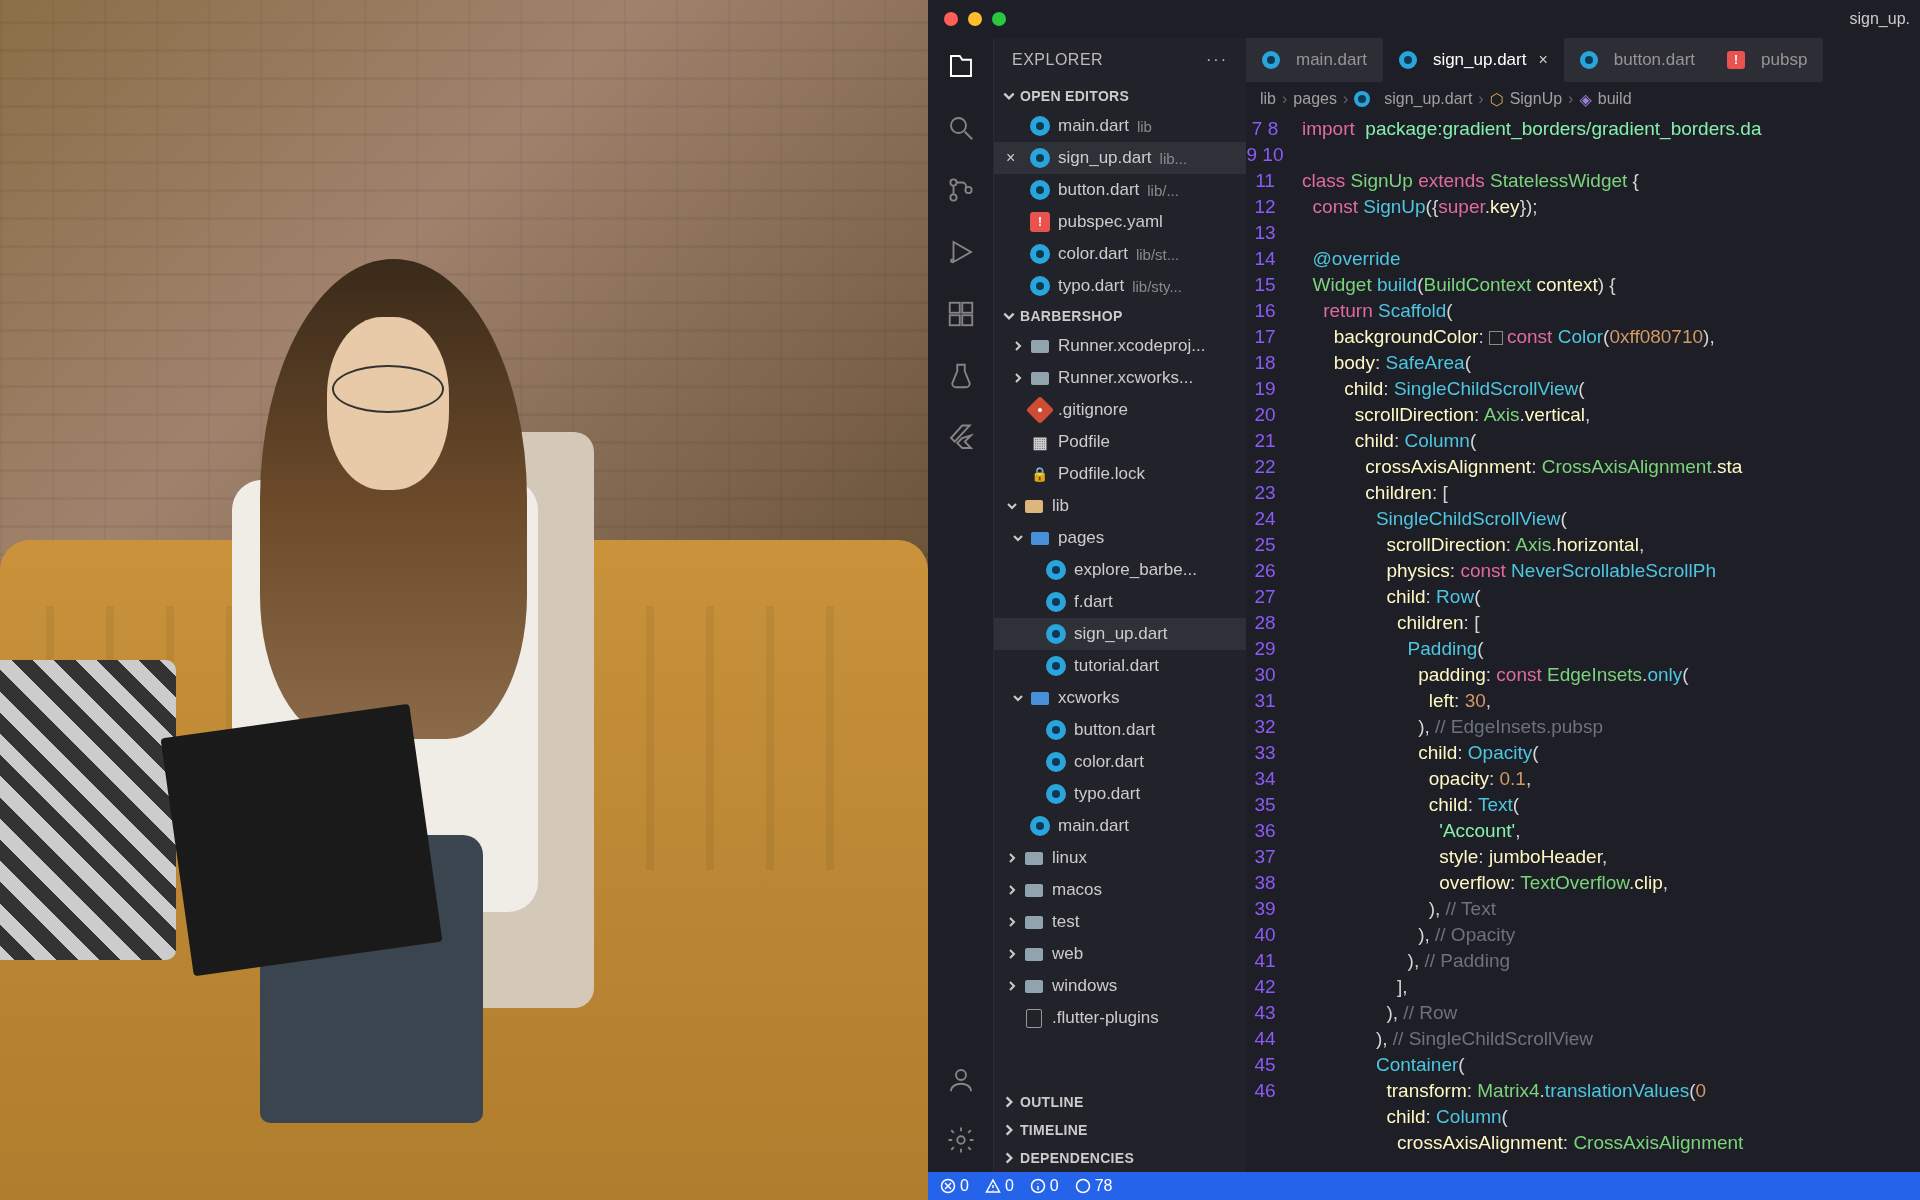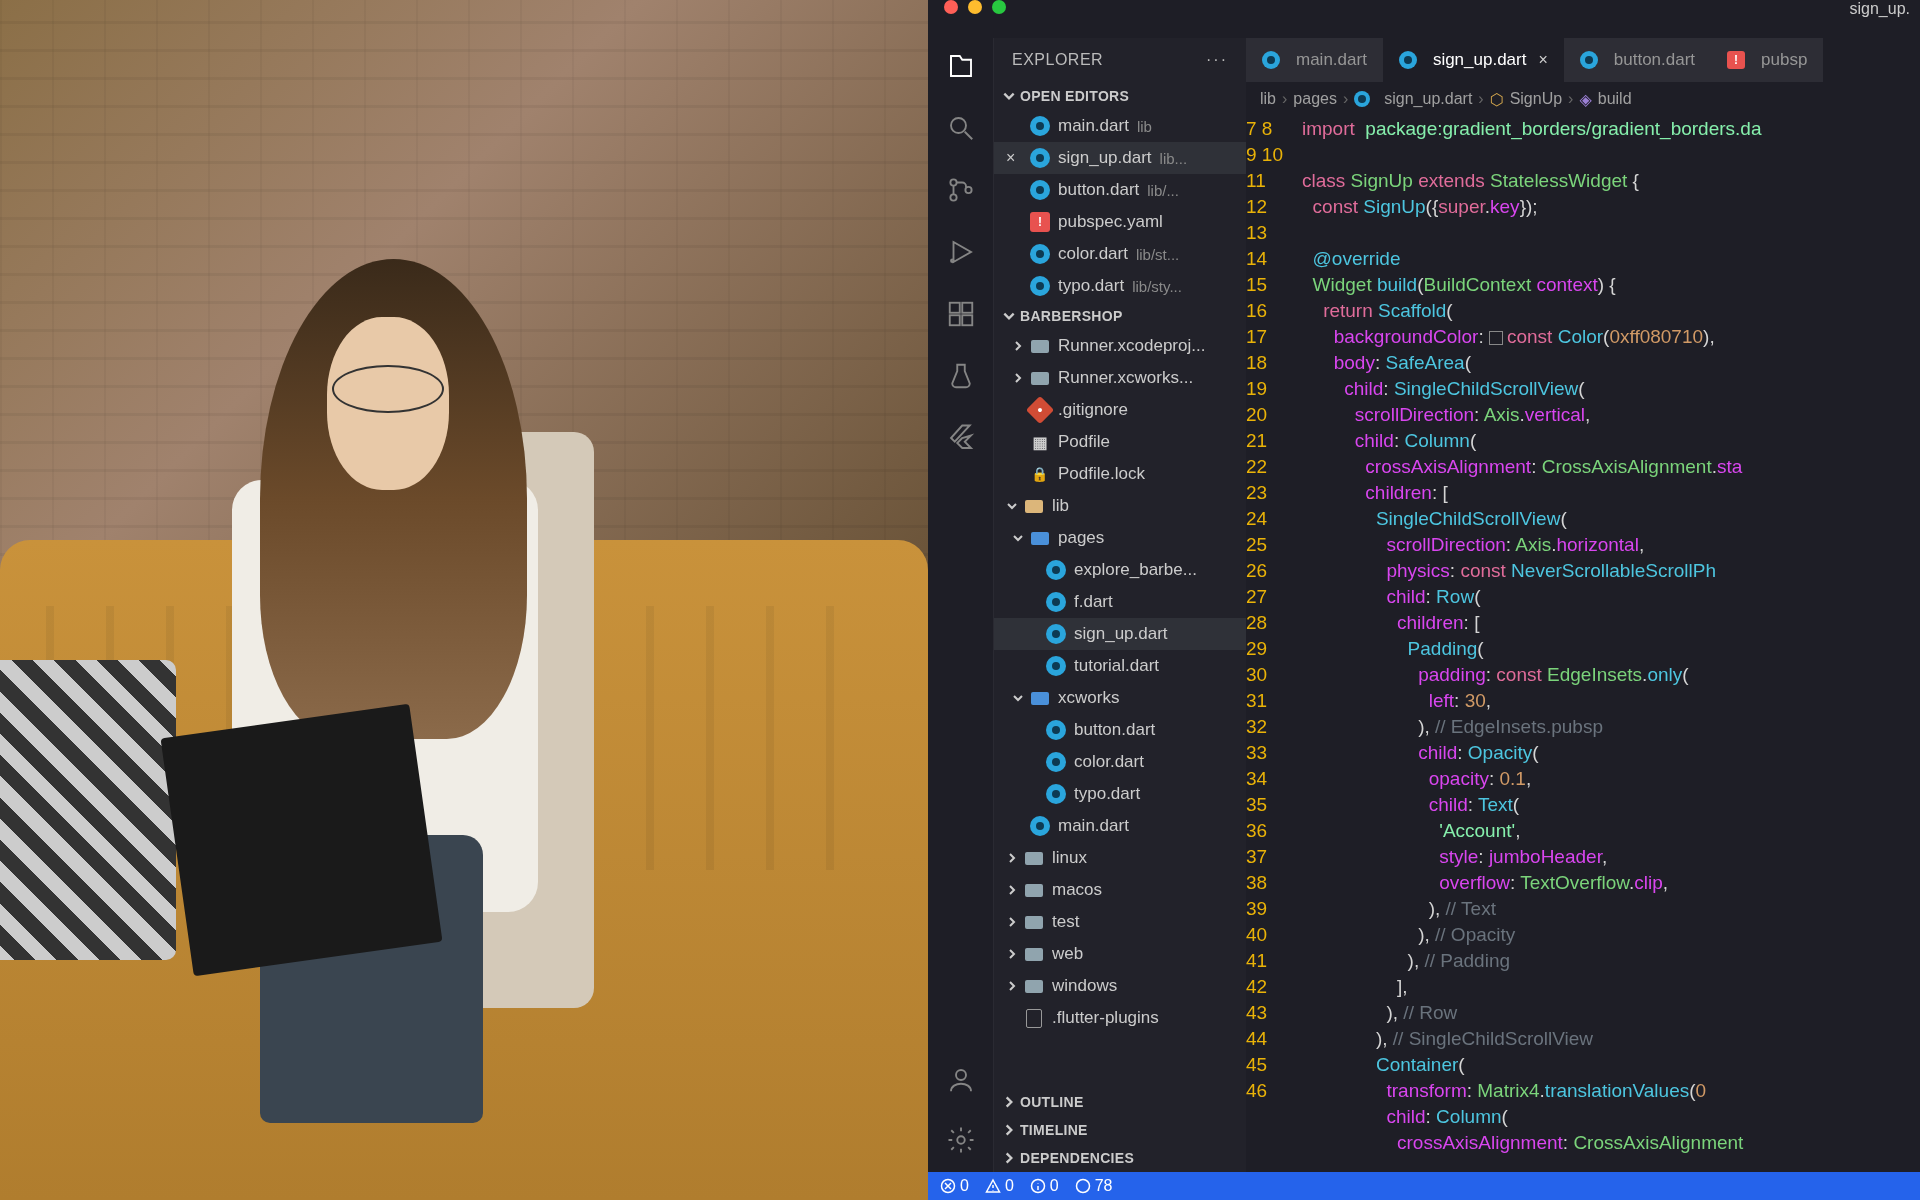--- a/index.html
+++ b/index.html
@@ -12,21 +12,21 @@
 .hair{position:absolute;top:12%;left:30%;width:48%;height:50%;background:linear-gradient(180deg,#3a2a1a,#6b4a2a 50%,#8b6a4a);border-radius:50% 50% 30% 30%}
 .face{position:absolute;top:18%;left:42%;width:22%;height:18%;background:#e8c9a8;border-radius:45%}
 .glasses{position:absolute;top:23%;left:43%;width:20%;height:5%;border:2px solid #333;border-radius:50%;background:transparent}
 .sweater{position:absolute;top:35%;left:25%;width:55%;height:45%;background:#f0ede6;border-radius:30px}
 .laptop{position:absolute;top:60%;left:15%;width:45%;height:25%;background:#1a1a1a;transform:rotate(-8deg);border-radius:4px}
 .cardigan{position:absolute;top:30%;left:60%;width:30%;height:60%;background:#d4c9b8;border-radius:20px}
 .jeans{position:absolute;top:72%;left:30%;width:40%;height:30%;background:#3a4550;border-radius:20px 20px 10px 10px}
 .pillow{position:absolute;bottom:20%;left:-3%;width:22%;height:25%;background:repeating-linear-gradient(45deg,#333,#333 15px,#ccc 15px,#ccc 30px);border-radius:10px}
 
 .editor-side{flex:1;height:1200px;background:#1e1e26;display:flex;flex-direction:column;color:#ccc;font-size:18px}
-.titlebar{height:38px;background:#1e1e26;display:flex;align-items:flex-start;padding:0 16px;position:relative}
+.titlebar{height:38px;background:#1e1e26;display:flex;align-items:center;padding:0 16px;position:relative}
 .traffic{display:flex;gap:10px}
 .traffic span{width:14px;height:14px;border-radius:50%}
 .tl-r{background:#ff5f57}.tl-y{background:#febc2e}.tl-g{background:#28c840}
 .title-text{position:absolute;left:50%;transform:translateX(-50%);color:#ccc;font-size:16px;white-space:nowrap;right:10px;left:auto;transform:none}
 
 .main-area{flex:1;display:flex;overflow:hidden}
 .activity-bar{width:66px;background:#1e1e26;display:flex;flex-direction:column;align-items:center;padding-top:12px;gap:30px;border-right:1px solid #2a2a32}
 .act-icon{width:32px;height:32px;color:#858585;display:flex;align-items:center;justify-content:center;cursor:pointer}
 .act-icon.active{color:#fff}
 .act-icon svg{width:30px;height:30px;fill:none;stroke:currentColor;stroke-width:1.5}
@@ -73,25 +73,25 @@
 .tab.active{background:#1e1e26;color:#fff;border-bottom:1px solid transparent}
 .tab:not(.active){background:#2d2d35}
 .tab .fico{width:18px;height:18px}
 .tab-x{color:#ccc;margin-left:4px;font-size:16px}
 .breadcrumb{height:34px;display:flex;align-items:center;padding:0 14px;gap:6px;color:#a0a0a0;font-size:16px;background:#1e1e26}
 .bc-sep{color:#666}
 .bc-class{color:#d4a74d}
 .bc-method{color:#9b7fd4}
 
 .code-area{flex:1;display:flex;font-family:"SF Mono",Menlo,Consolas,monospace;font-size:19px;line-height:26px;overflow:hidden}
-.gutter{width:56px;text-align:left;padding-right:18px;color:#eab308;user-select:none;background:#1e1e26}
+.gutter{width:56px;text-align:center;padding-right:18px;color:#8b5cf6;user-select:none;background:#1e1e26}
 .code{flex:1;white-space:pre;color:#d4d4d4;overflow:hidden}
 .kw{color:#e06c9a}
 .fn{color:#4dc6e0}
-.prop{color:#d946ef}
+.prop{color:#fef9c3}
 .str{color:#86efac}
 .num{color:#d19a66}
 .cmt{color:#6a737d}
 .ty{color:#7bd47b}
 .at{color:#4dc6e0}
 .small-sq{display:inline-block;width:14px;height:14px;border:1px solid #888;vertical-align:middle;margin-right:4px}
 
 .status-bar{height:28px;background:#2563eb;display:flex;align-items:center;padding:0 12px;gap:16px;color:#fff;font-size:16px}
 .sb-item{display:flex;align-items:center;gap:4px}
 .sb-ico{width:16px;height:16px}

